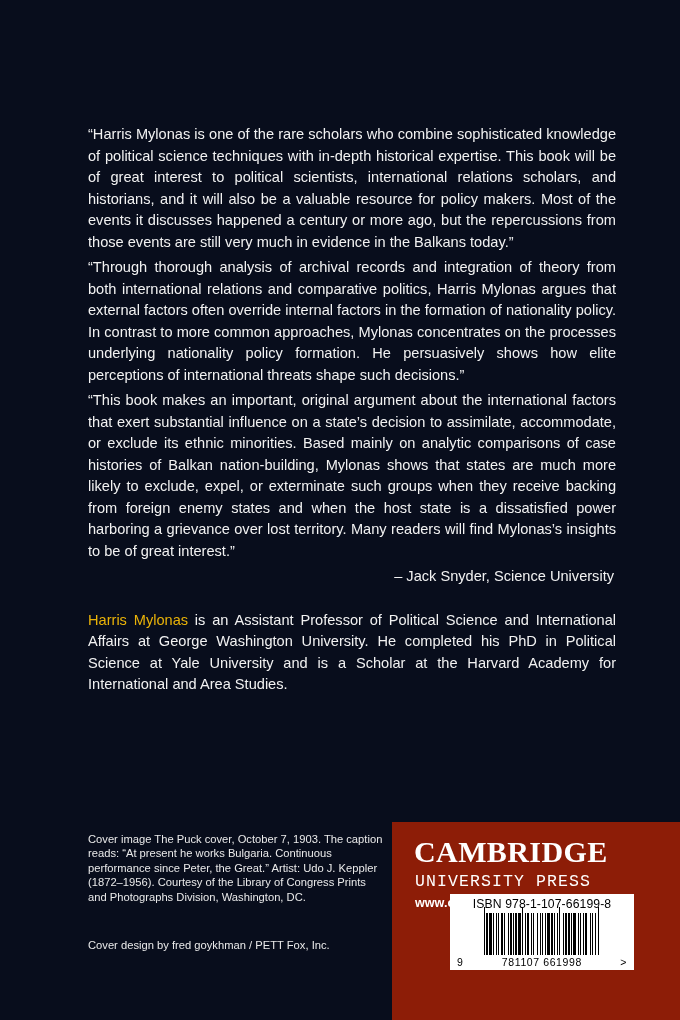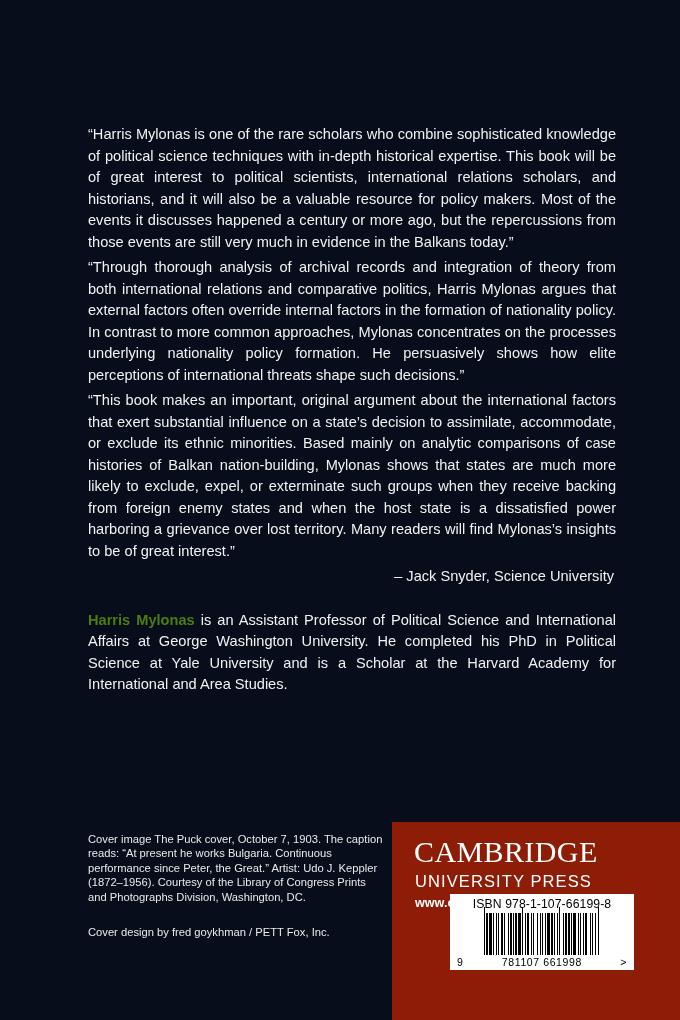--- a/index.html
+++ b/index.html
@@ -62,66 +62,66 @@
   }
   .quote-block { margin-bottom: 0; }
   .bio {
     font-size: 14.6px;
     line-height: 21.5px;
     text-align: justify;
     color: #f2f2f2;
     margin: 22px 0 0 0;
   }
   .bio .author-name {
-    color: #4d7c0f;
-    font-weight: bold;
+    color: #eab308;
+    font-weight: normal;
   }
   .lower {
     position: absolute;
     left: 0;
     top: 822px;
     width: 596px;
     height: 198px;
   }
   .cover-credit {
     position: absolute;
     left: 88px;
     top: 10px;
     width: 296px;
     font-size: 11.2px;
     line-height: 14.4px;
     color: #eaeaea;
   }
   .cover-credit p { margin: 0; }
   .cover-credit .design {
-    margin-top: 21px;
+    margin-top: 34px;
   }
   .publisher-box {
     position: absolute;
     left: 392px;
     top: 0px;
     width: 288px;
     height: 198px;
     background: #8d1d07;
   }
   .pub-name {
     position: absolute;
     left: 22px;
     top: 13px;
     font-family: "Liberation Serif", serif;
     font-size: 30px;
     letter-spacing: 0.4px;
     color: #ffffff;
-    font-weight: 400;
+    font-weight: 700;
   }
   .pub-sub {
     position: absolute;
     left: 23px;
     top: 50px;
-    font-family: Liberation Sans, sans-serif;
+    font-family: Liberation Mono, monospace;
     font-size: 16.5px;
     letter-spacing: 1.1px;
     color: #ffffff;
   }
   .pub-url {
     position: absolute;
     left: 23px;
     top: 74px;
     font-size: 12.6px;
     font-weight: bold;

